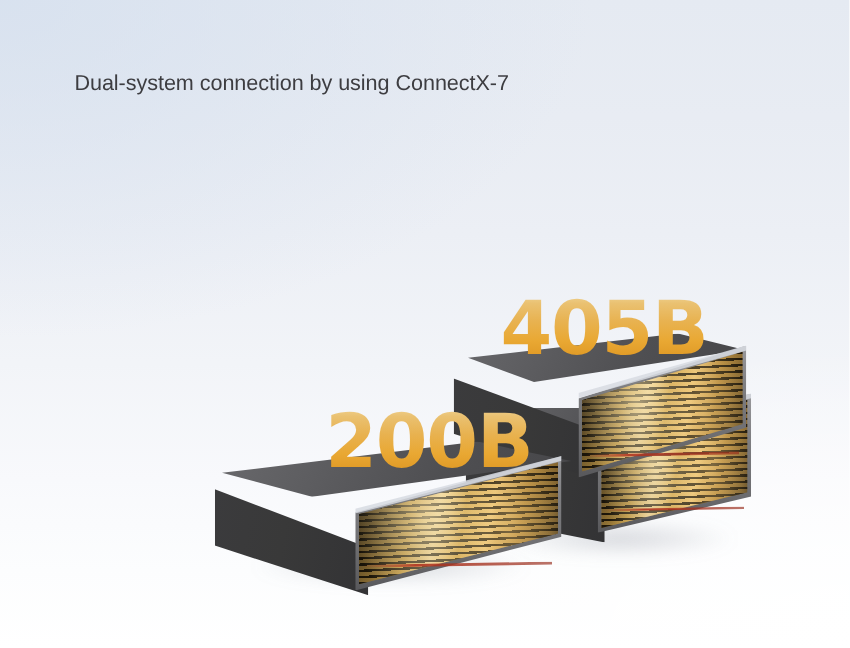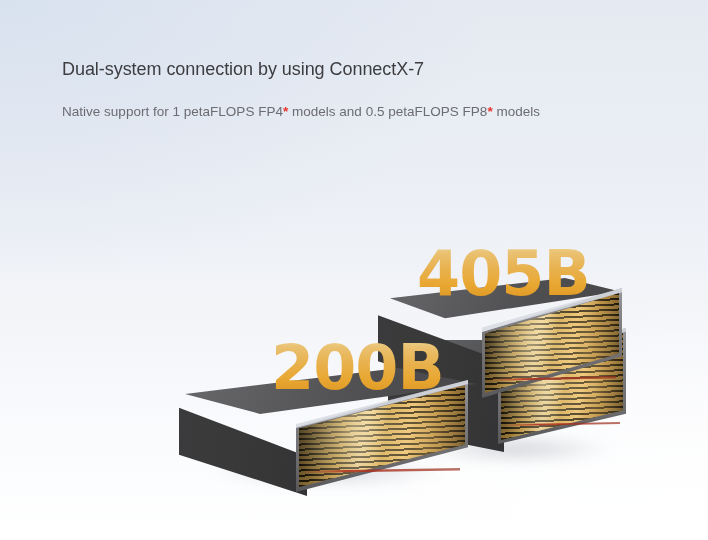--- a/index.html
+++ b/index.html
@@ -179,21 +179,20 @@
 </head>
 <body>
 
 <div class="slide">
 
   <div class="textblock">
 
     <div class="subhead">Dual-system connection by using ConnectX-7</div>
 
     <div class="bodytext">
-      <span class="ln"><span>Native support for 1 petaFLOPS FP4</span><span class="ast">*</span><span> models and 0.5 petaFLOPS FP8</span><span class="ast">*</span><span> models</span></span>
     </div>
   </div>
 
   <div class="scene">
 
     <div class="shadow" style="left:392px; top:430px; width:250px; height:38px;"></div>
     <div class="shadow" style="left:176px; top:452px; width:300px; height:40px;"></div>
 
     <div class="unit" style="left:388px; top:340px; width:240px; height:122px; z-index:3;">
 

